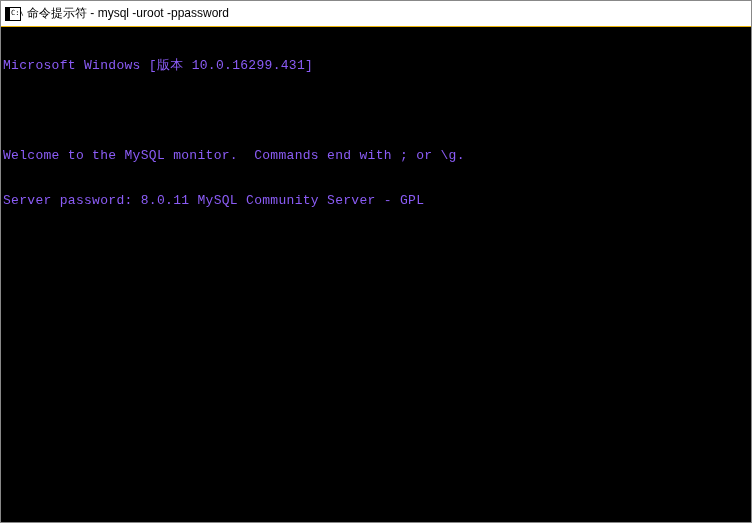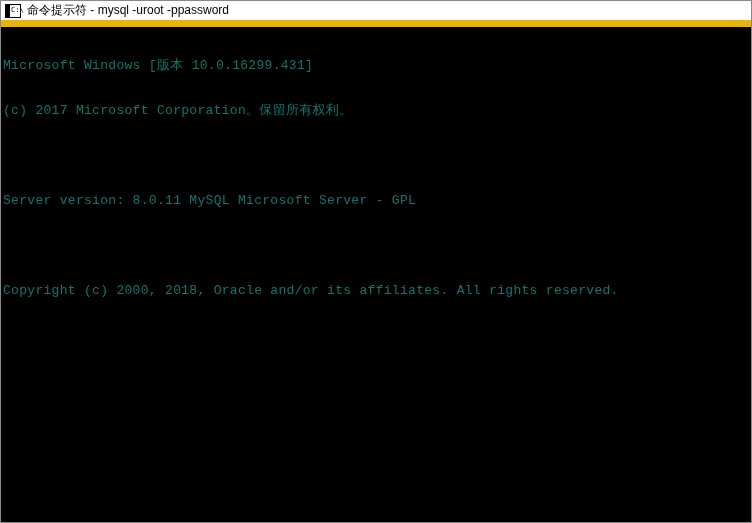--- a/index.html
+++ b/index.html
@@ -17,21 +17,21 @@
     .window {
       width: 752px;
       height: 523px;
       display: flex;
       flex-direction: column;
       border: 1px solid #888;
     }
     .titlebar {
       height: 26px;
       background: #fff;
-      border-bottom: 7px solid #eab308;
+      border-bottom: 1px solid #eab308;
       display: flex;
       align-items: center;
       padding: 0 4px;
       font-size: 12px;
       font-family: "Microsoft YaHei", "SimSun", sans-serif;
     }
     .titlebar-icon {
       width: 16px;
       height: 14px;
       margin-right: 6px;
@@ -54,21 +54,21 @@
       position: absolute;
       top: 1px;
       left: 5px;
       font-size: 7px;
       font-family: monospace;
       color: #000;
     }
     .terminal {
       flex: 1;
       background: #000;
-      color: #0f766e;
+      color: #8b5cf6;
       font-family: "NSimSun", "SimSun", "Courier New", monospace;
       font-size: 13px;
       line-height: 15px;
       padding: 1px 2px;
       overflow: hidden;
       white-space: pre-wrap;
       word-break: break-all;
       letter-spacing: 0.3px;
     }
     .terminal-line {
@@ -81,25 +81,24 @@
 </head>
 <body>
 
 <div class="window">
   <div class="titlebar">
     <span class="titlebar-icon"></span>
     <span>命令提示符 - mysql  -uroot -ppassword</span>
   </div>
   <div class="terminal">
     <div class="terminal-line">Microsoft Windows [版本 10.0.16299.431]</div>
-    <div class="terminal-line">(c) 2017 Microsoft Corporation。保留所有权利。</div>
     <div class="terminal-line"></div>
-    <div class="terminal-line">Server version: 8.0.11 MySQL Microsoft Server - GPL</div>
+    <div class="terminal-line">Welcome to the MySQL monitor.  Commands end with ; or \g.</div>
+    <div class="terminal-line">Server password: 8.0.11 MySQL Community Server - GPL</div>
     <div class="terminal-line"></div>
-    <div class="terminal-line">Copyright (c) 2000, 2018, Oracle and/or its affiliates. All rights reserved.</div>
     <div class="terminal-line"></div>
     
     
     
     
     
     
     
     
     

